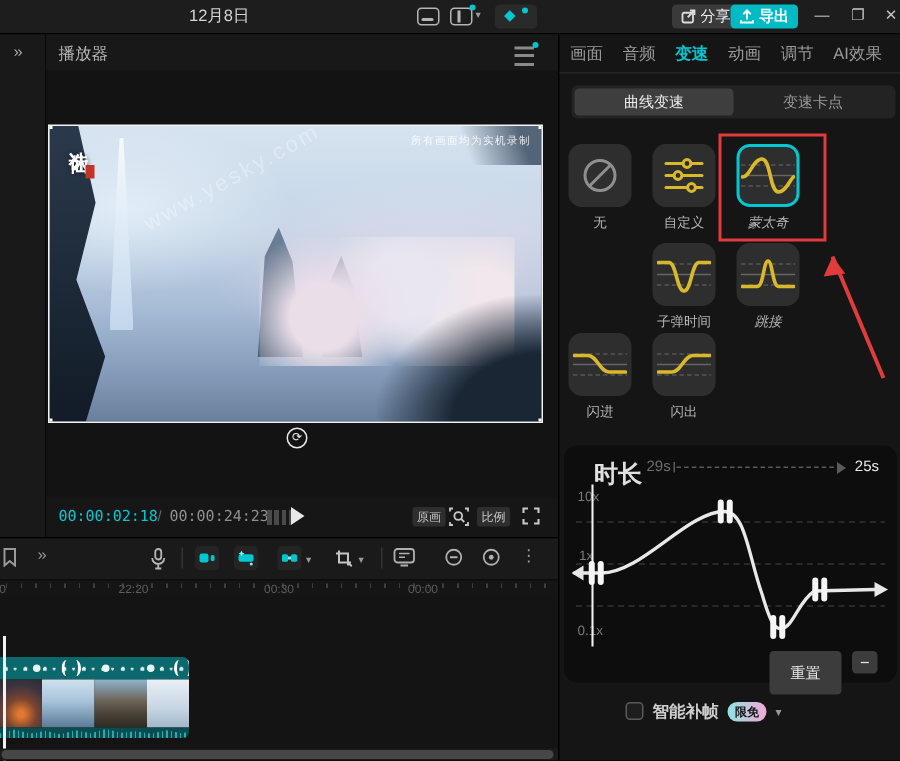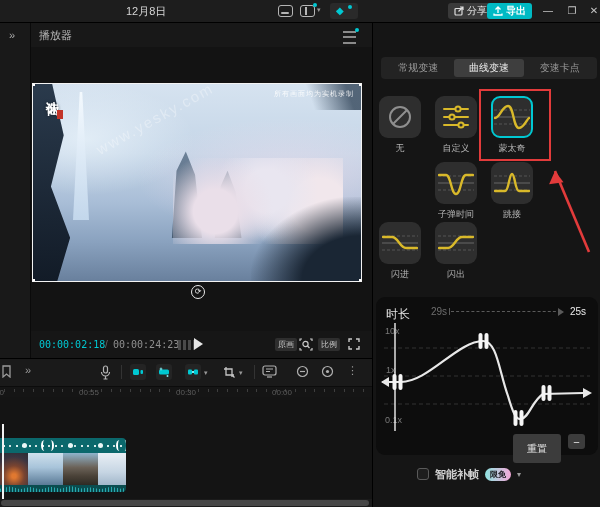--- a/index.html
+++ b/index.html
@@ -128,25 +128,25 @@
   .tab.active{color:#00c8d2;font-weight:bold;}
   .subtabs{position:absolute;left:8px;top:34px;width:216px;height:22px;background:#232323;border-radius:4px;display:flex;padding:2px;box-sizing:border-box;}
   .subtab{flex:1;display:flex;align-items:center;justify-content:center;font-size:10px;color:#9a9a9a;border-radius:3px;}
   .subtab.active{background:#3e3e3e;color:#ededed;}
 
   .preset{position:absolute;width:56px;text-align:center;}
   .ptile{width:42px;height:42px;margin:0 auto;background:#2e2e2e;border-radius:9px;display:flex;align-items:center;justify-content:center;box-sizing:border-box;}
   .ptile.sel{border:2px solid #00c8d2;}
   .plabel{margin-top:4px;font-size:9px;color:#b5b5b5;}
   .pr1{top:73px;}.pr2{top:139px;}.pr3{top:199px;}
-  .pc1{left:-1px;}.pc2{left:55px;}.pc3{left:111px;}
+  .pc1{left:-1px;}.pc2{left:55px;}.pc3{left:111px;font-style:italic;}
   .redbox{position:absolute;left:106px;top:66px;width:68px;height:68px;border:2.5px solid #e23b3b;}
 
   .editor{position:absolute;left:3px;top:274px;width:222px;height:158px;background:#0d0d0d;border-radius:9px;}
-  .ed-title{position:absolute;left:10px;top:9px;font-size:12px;color:#e0e0e0;font-weight:normal;}
+  .ed-title{position:absolute;left:20px;top:9px;font-size:16px;color:#e0e0e0;font-weight:bold;}
   .ed-before{position:absolute;left:55px;top:9px;font-size:10px;color:#6e6e6e;}
   .ed-dash{position:absolute;left:75px;top:14px;width:110px;border-top:1.4px dashed #5a5a5a;}
   .ed-dash:before{content:"";position:absolute;left:-2px;top:-4px;width:1.4px;height:7px;background:#5a5a5a;}
   .ed-dash:after{content:"";position:absolute;right:-3px;top:-4.5px;border-left:6px solid #5a5a5a;border-top:4px solid transparent;border-bottom:4px solid transparent;}
   .ed-after{position:absolute;right:12px;top:9px;font-size:10px;color:#ececec;margin-left:20px;}
   .ed-reset{position:absolute;left:137px;top:137px;width:48px;height:29px;background:#3c3c3c;border-radius:3px;
     font-size:10px;color:#e8e8e8;display:flex;align-items:center;justify-content:center;}
   .ed-minus{position:absolute;left:192px;top:137px;width:17px;height:15px;background:#3c3c3c;border-radius:3px;
     font-size:11px;color:#e8e8e8;display:flex;align-items:center;justify-content:center;}
 
@@ -294,21 +294,21 @@
       </svg>
       <svg class="ti" style="left:321px;" width="13" height="13" viewBox="0 0 13 13">
         <circle cx="6.5" cy="6.5" r="5" fill="none" stroke="#b0b0b0" stroke-width="1.2"></circle>
           <circle cx="6.5" cy="6.5" r="1.6" fill="#b0b0b0"></circle>
       </svg>
       <span class="ti" style="left:347px;top:5px;font-size:11px;">⋮</span>
     </div>
 
     <div class="ruler">
       <span class="rlabel" style="left:-16px;">00:10</span>
-      <span class="rlabel" style="left:79px;">00:55</span>
+      <span class="rlabel" style="left:79px;">22:20</span>
       <span class="rlabel" style="left:176px;">00:30</span>
       <span class="rlabel" style="left:272px;">00:00</span>
     </div>
 
     <div class="tracks">
       <div class="clip">
         <div class="beatbar">
           <span class="beatdot" style="left:22px;"></span>
           <span class="beatdot" style="left:68px;"></span>
           <span class="beatdot" style="left:98px;"></span>
@@ -327,23 +327,30 @@
       </div>
       <div class="playhead"></div>
     </div>
 
     <div class="scrollbar">
       <div class="scrollthumb"></div>
     </div>
   </section>
 
   <section class="rightpanel">
+    <nav class="tabs">
+      <span class="tab">画面</span>
+      <span class="tab">音频</span>
+      <span class="tab active">变速</span>
+      <span class="tab">动画</span>
+      <span class="tab">调节</span>
+      <span class="tab">AI效果</span>
+    </nav>
 
     <div class="subtabs">
-      <span class="subtab">常规变速</span>
       <span class="subtab active">曲线变速</span>
       <span class="subtab">变速卡点</span>
     </div>
 
     <div class="preset pr1 pc1">
       <div class="ptile">
           <svg width="26" height="26" viewBox="0 0 26 26">
         <circle cx="13" cy="13" r="10" fill="none" stroke="#8f8f8f" stroke-width="2"></circle>
         <path d="M6 20 L20 6" stroke="#8f8f8f" stroke-width="2"></path>
           </svg>

